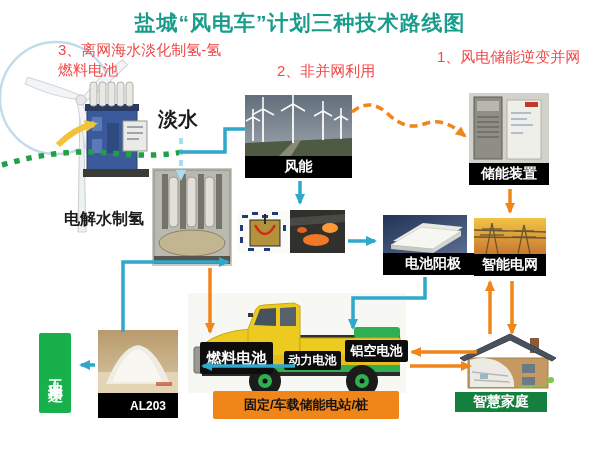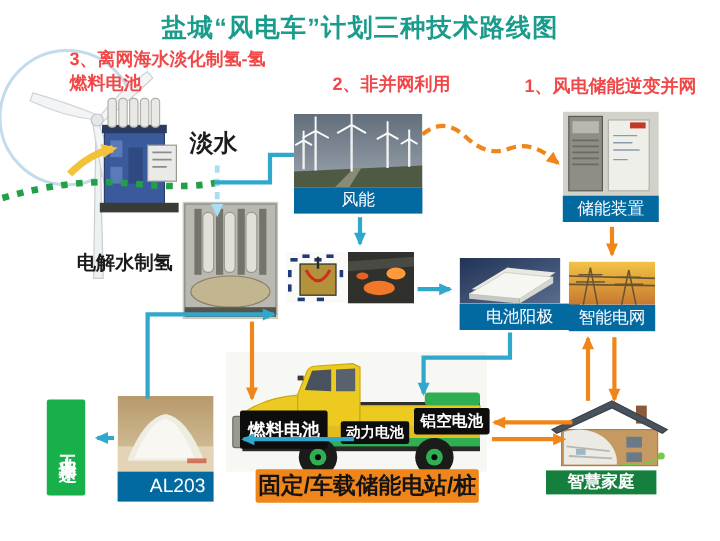--- a/index.html
+++ b/index.html
@@ -5,50 +5,50 @@
   html,body{margin:0;padding:0;background:#ffffff;}
   .stage{
     position:relative;width:600px;height:451px;background:#ffffff;overflow:hidden;
     font-family:"Liberation Sans","DejaVu Sans",sans-serif;
   }
   .title{
     position:absolute;top:9px;left:0;width:600px;text-align:center;
     font-size:21px;font-weight:bold;color:#1a9c8c;letter-spacing:1px;margin:0;z-index:6;
   }
   .route{
-    position:absolute;color:#f04848;font-weight:bold;font-size:15px;line-height:1.35;z-index:6;
+    position:absolute;color:#f04848;font-weight:normal;font-size:15px;line-height:1.35;z-index:6;
   }
   .route3{left:58px;top:40px;width:172px;}
   .route2{left:277px;top:61px;width:160px;}
-  .route1{left:437px;top:47px;width:148px;margin-top:16px;}
+  .route1{left:437px;top:47px;width:148px;}
   .anno{position:absolute;color:#1b1b1b;font-weight:bold;z-index:6;}
   .anno-water{left:158px;top:106px;font-size:20px;}
   .anno-elec{left:64px;top:209px;font-size:16px;}
   .node{position:absolute;z-index:2;}
   .nimg{position:absolute;left:0;top:0;display:block;}
   .nlabel{
-    position:absolute;left:0;right:0;bottom:0;height:22px;background:#0369a1;color:#ffffff;
-    font-weight:normal;font-size:14px;display:flex;align-items:center;justify-content:center;z-index:3;
-  }
-  .nlabel.big{height:25px;font-size:16px;padding-left:20px;}
+    position:absolute;left:0;right:0;bottom:0;height:22px;background:#000000;color:#ffffff;
+    font-weight:bold;font-size:14px;display:flex;align-items:center;justify-content:center;z-index:3;
+  }
+  .nlabel.big{height:25px;font-size:12px;padding-left:20px;}
   .vbox{
     position:absolute;left:39px;top:333px;width:32px;height:80px;background:#17b04a;color:#fff;
     font-weight:bold;font-size:15px;z-index:2;display:flex;align-items:center;justify-content:center;
     writing-mode:vertical-rl;text-orientation:upright;letter-spacing:3px;border-radius:2px;
   }
   .truck-label{
     position:absolute;background:#0d0d0d;color:#ffffff;font-weight:bold;z-index:3;
     display:flex;align-items:center;justify-content:center;border-radius:2px;
   }
   .tl-fuel{left:200px;top:342px;width:73px;height:32px;font-size:15px;}
   .tl-power{left:284px;top:351px;width:57px;height:19px;font-size:12px;}
   .tl-alair{left:345px;top:340px;width:63px;height:22px;font-size:13px;}
   .station-bar{
     position:absolute;left:213px;top:391px;width:186px;height:28px;background:#f08519;color:#141414;
-    font-weight:bold;font-size:19px;display:flex;align-items:center;justify-content:center;
+    font-weight:bold;font-size:13px;display:flex;align-items:center;justify-content:center;
     z-index:3;border-radius:2px;
   }
   .home-label{
     position:absolute;left:455px;top:392px;width:92px;height:20px;background:#15803d;color:#ffffff;
     font-weight:bold;font-size:14px;display:flex;align-items:center;justify-content:center;z-index:3;
   }
   .overlay{position:absolute;left:0;top:0;width:600px;height:451px;z-index:4;pointer-events:none;}
   .deco{position:absolute;z-index:1;}
 </style>
 </head>

